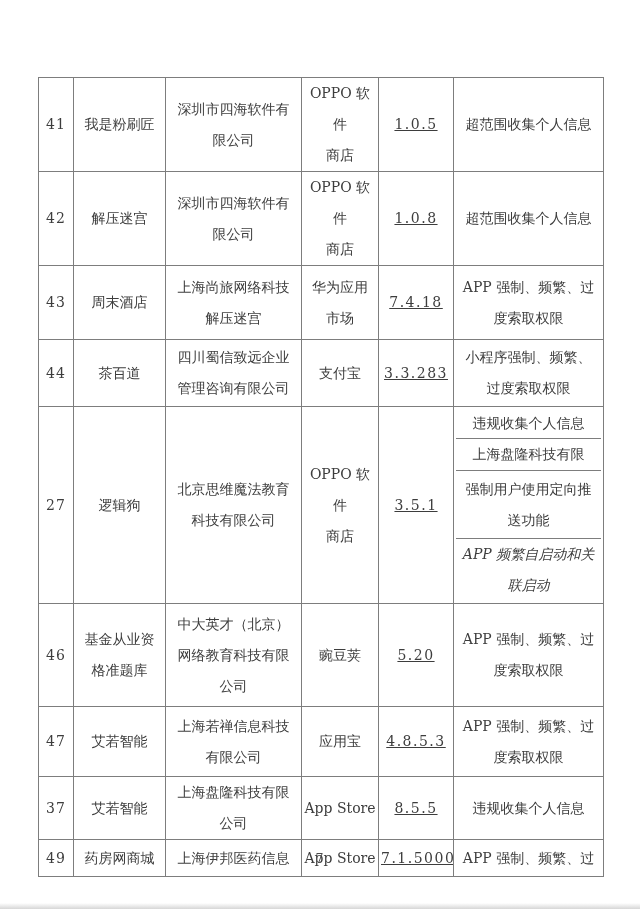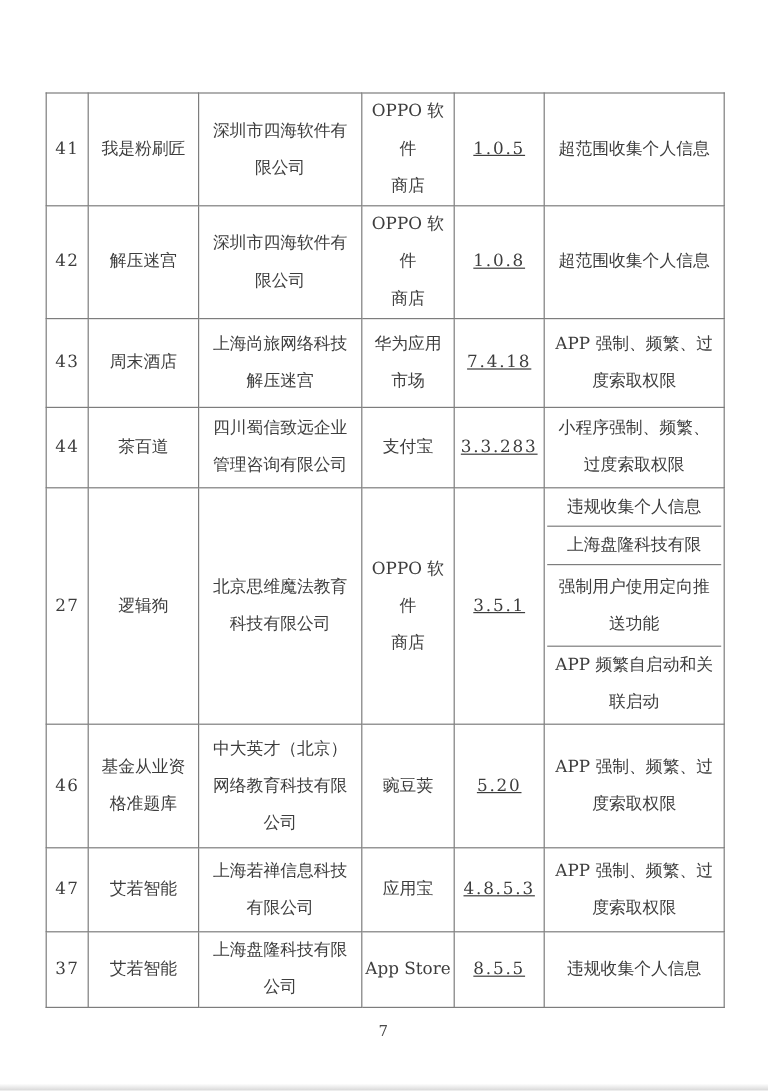--- a/index.html
+++ b/index.html
@@ -66,20 +66,21 @@
     border-bottom: 1px solid #7d7d7d;
     white-space: pre-line;
     font-size: 14px;
     line-height: 31px;
     padding: 0 2px;
     box-sizing: border-box;
   }
   .subcell:last-child {
     border-bottom: none;
     flex: 1;
+    font-style: italic;
   }
   .pagenum {
     position: absolute;
     top: 851px;
     left: 0;
     width: 100%;
     text-align: center;
     font-size: 12.5px;
     color: #4a4a4a;
     letter-spacing: 1px;
@@ -185,20 +186,28 @@
         </tr>
         <tr style="height: 62px;">
           <td class="cell-no">37</td>
           <td class="cell-app">艾若智能</td>
           <td class="cell-company">上海盘隆科技有限
 公司</td>
           <td class="cell-store">App Store</td>
           <td class="cell-version">8.5.5</td>
           <td class="cell-violation">违规收集个人信息</td>
         </tr>
+        <tr style="height: 37px;">
+          <td class="cell-no">49</td>
+          <td class="cell-app">药房网商城</td>
+          <td class="cell-company">上海伊邦医药信息</td>
+          <td class="cell-store">App Store</td>
+          <td class="cell-version">7.1.5000</td>
+          <td class="cell-violation">APP 强制、频繁、过</td>
+        </tr>
       </tbody>
   </table>
 
   <div class="pagenum">7</div>
 
   <div class="page-bottom-edge"></div>
 
 </div>
 
 </body></html>

